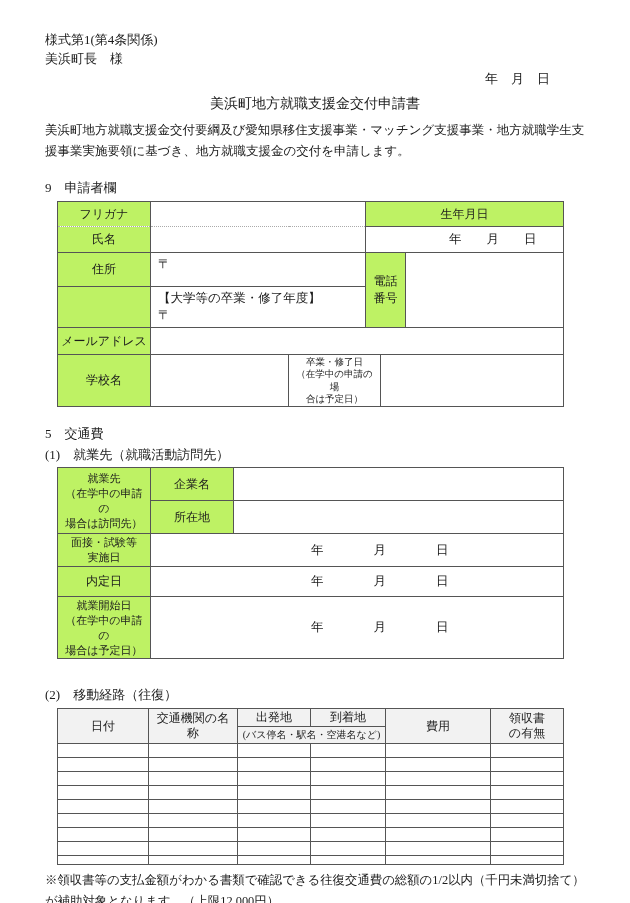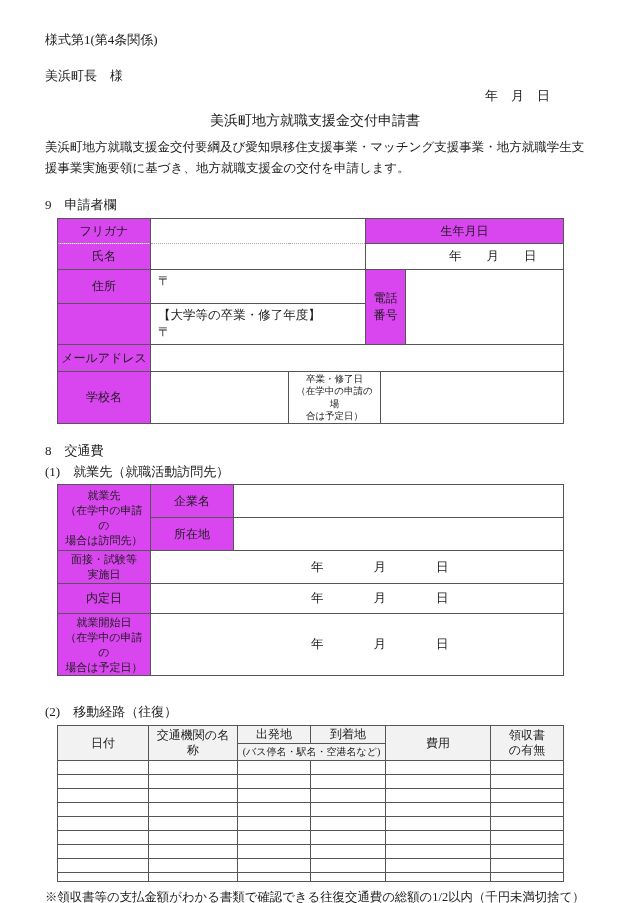--- a/index.html
+++ b/index.html
@@ -6,30 +6,30 @@
   html,body { background:#ffffff; }
   body {
     width:630px; height:903px; overflow:hidden;
     font-family:"Liberation Serif","DejaVu Serif",serif;
     color:#1c1c1c; font-size:13px;
     padding:30px 45px 0 45px;
   }
   .pre { white-space:pre-line; }
   .line { line-height:19px; }
   .form-number { margin-top:0; }
-  .addressee { margin-top:17px; }
+  .addressee { margin-top:0; }
   .date-line { margin-top:1px; text-align:right; padding-right:35px; }
   .doc-title { margin-top:7px; text-align:center; font-size:14px; }
   .body-par { margin-top:7px; font-size:12.5px; line-height:21px; }
   .sec-h { margin-top:16px; line-height:19px; }
   .sub-h { margin-top:2px; line-height:19px; }
 
   table { border-collapse:collapse; table-layout:fixed; margin-left:12px; border:1.5px solid #333; }
   td, th { border:1px solid #555; font-weight:normal; font-size:12.5px; vertical-align:middle; padding:1px 3px; overflow:hidden; }
-  .g { background:#d946ef; }
+  .g { background:#bef264; }
   .c { text-align:center; }
   .top { vertical-align:top; text-align:left; padding:3px 7px; }
   .sm  { font-size:9.5px; line-height:1.3; }
   .sm2 { font-size:11px; line-height:1.35; }
   .lbl { font-size:12px; text-align:center; }
 
   .t1 { width:506px; margin-top:4px; }
   .t1 tr.r1 td { height:25px; }
   .t1 tr.r2 td { height:26px;margin-top:24px; }
   .t1 tr.r3 td { height:34px; }
@@ -109,21 +109,21 @@
     <td class="g lbl">学校名</td>
     <td></td>
     <td class="c sm pre" colspan="2">卒業・修了日
 （在学中の申請の場
 合は予定日）</td>
     <td colspan="2"></td>
   </tr>
 </tbody>
   </table>
 
-<div class="sec-h" style="margin-top:17px">8　交通費</div>
+<div class="sec-h" style="margin-top:17px">5　交通費</div>
 <div class="sub-h">(1)　就業先（就職活動訪問先）</div>
 
 <table class="t2">
   <colgroup>
       <col style="width:93px">
       <col style="width:83px">
       <col style="width:330px">
     </colgroup>
   <tbody>
       <tr class="w1">

